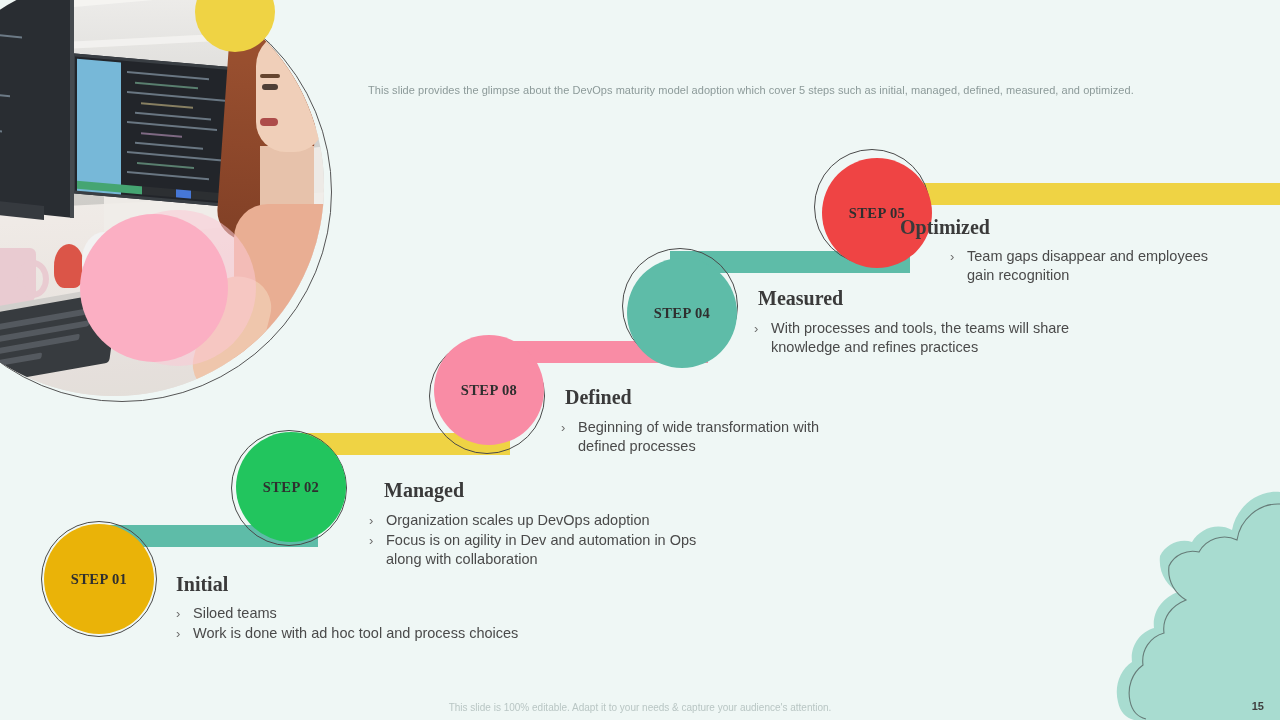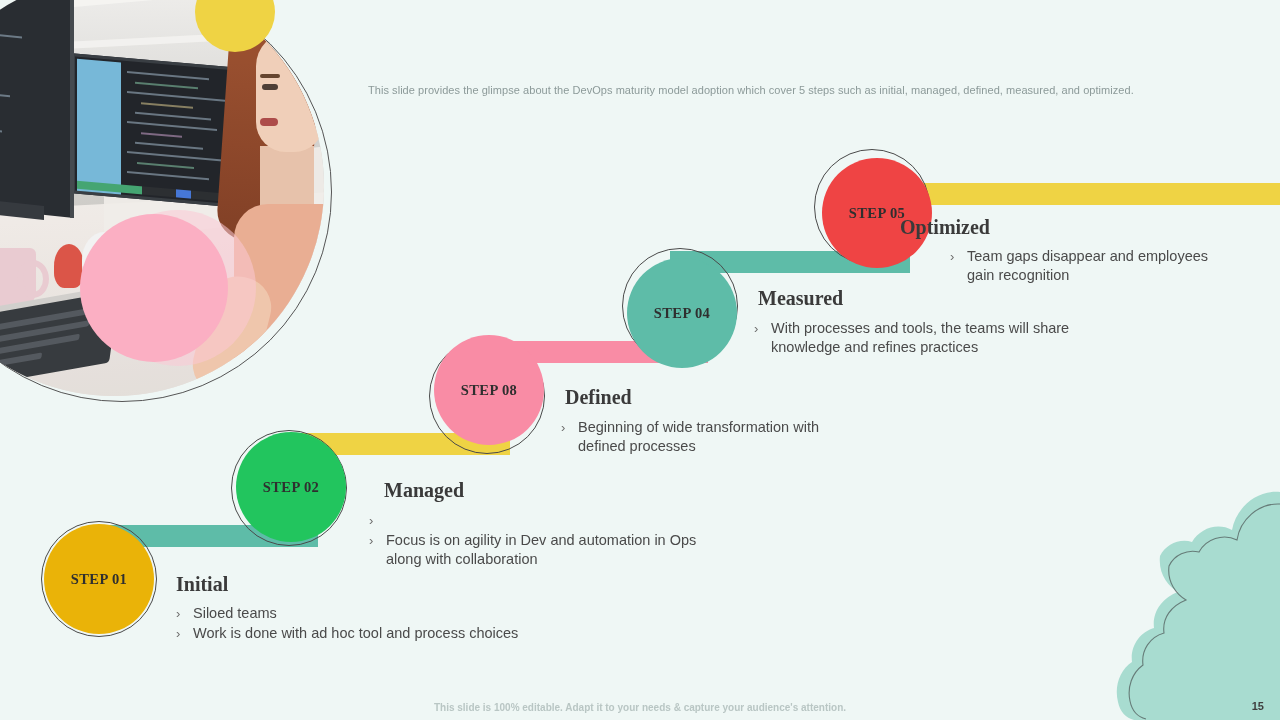--- a/index.html
+++ b/index.html
@@ -123,21 +123,21 @@
     line-height:19px; text-align:left;
   }
   .btxt {
     font-size:14.5px; color:#4a4a4a; line-height:19px;
     white-space:pre-line;
   }
 
   
   .footer {
     position:absolute; left:0; right:0; top:702px; text-align:center;
-    font-size:10px; color:#b9c6c4;font-weight:bold;
+    font-size:10px; color:#b9c6c4;
   }
   .pagenum {
     position:absolute; right:16px; bottom:8px;
     font-size:11px; font-weight:bold; color:#3f3f3f;
   }
 </style>
 </head>
 <body>
 
 <div class="slide">
@@ -273,20 +273,21 @@
 
   <div class="bar" style="left:280px; top:433px; width:230px; background:#EFD344;"></div>
   <div class="circle-ring" style="left:231px; top:430px; width:116px; height:116px;"></div>
   <div class="circle" style="left:236px; top:432px; width:110px; height:110px; background:#22c55e;">
     <span>STEP 02</span>
   </div>
   <div class="step-head" style="left:354px; top:479px;margin-left:30px;">Managed</div>
   <div class="bullets" style="left:369px; top:511px;">
     <div class="bullet">
       <span class="chev">›</span>
+      <span class="btxt">Organization scales up DevOps adoption</span>
     </div>
     <div class="bullet">
       <span class="chev">›</span>
       <span class="btxt">Focus is on agility in Dev and automation in Ops
 along with collaboration</span>
     </div>
   </div>
 
   <div class="bar" style="left:88px; top:525px; width:230px; background:#5EBCA8;"></div>
   <div class="circle-ring" style="left:41px; top:521px; width:116px; height:116px;"></div>

